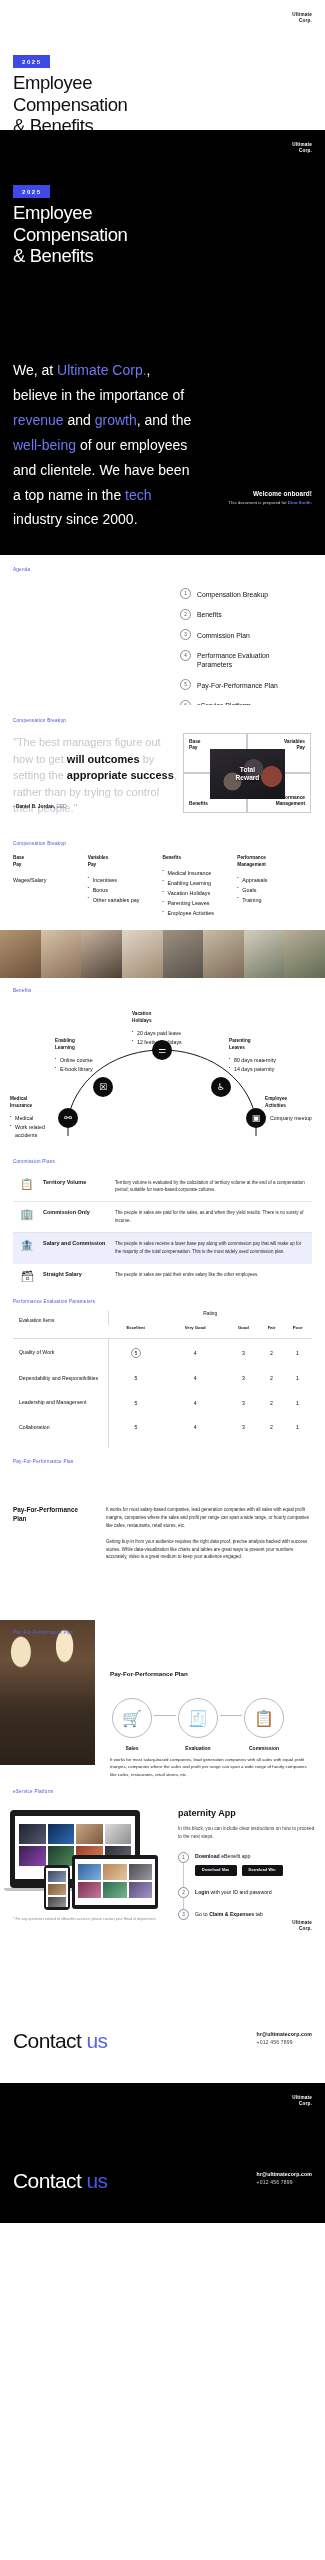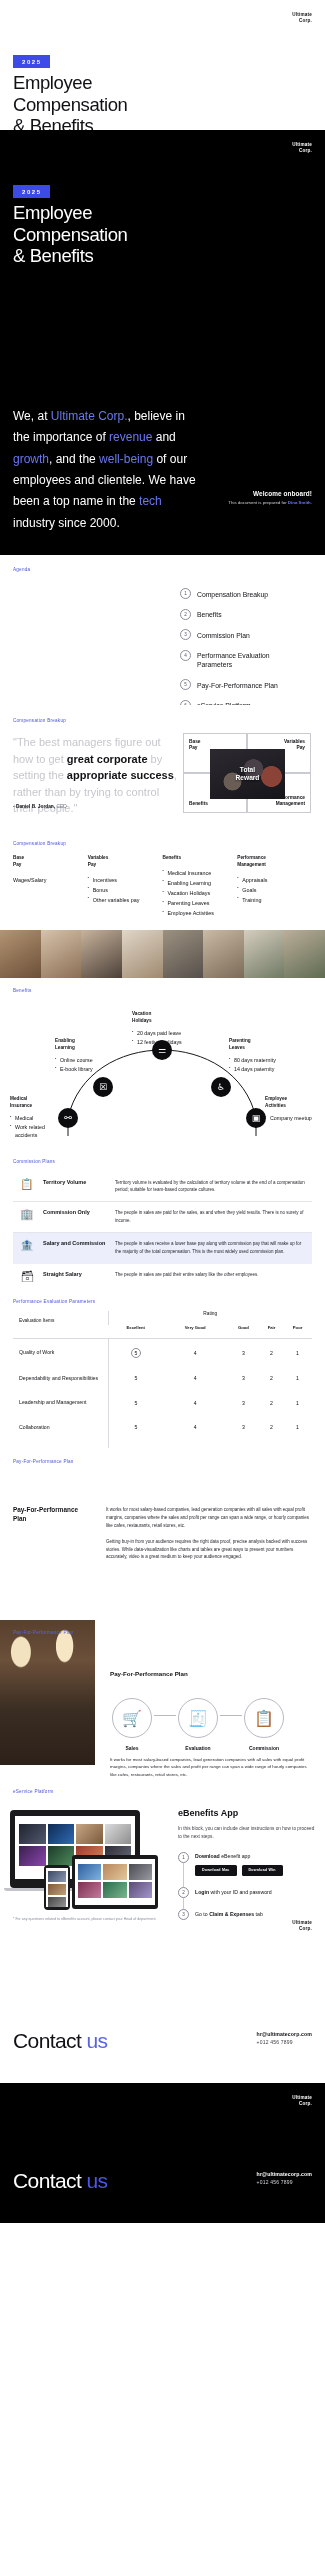--- a/index.html
+++ b/index.html
@@ -45,23 +45,22 @@
     line-height: 1.17; letter-spacing: -0.4px;
   }
 
   
   .intro { height: 425px; }
   .intro .year-chip { top: 55px; }
   .intro .cover-title { top: 72px; }
   .intro-copy {
     position: absolute; left: 13px; top: 228px;
     width: 185px;
-    font-size: 12px; line-height: 1.78; font-weight: 400;
+    font-size: 14px; line-height: 1.78; font-weight: 400;
     color: #ffffff;
-    margin-top: 48px;
   }
   .hl { color: #6b78f0; }
   .welcome {
     position: absolute; right: 13px; bottom: 48px;
     width: 120px; text-align: right;
   }
   .welcome .w1 { font-size: 6.4px; font-weight: bold; letter-spacing: .1px; }
   .welcome .w2 { font-size: 4.4px; line-height: 1.5; color: #cfd0d6; margin-top: 3px; }
   .welcome .w2 .nm { color: #6b78f0; font-weight: bold; }
 
@@ -376,21 +375,21 @@
     </div>
     <div class="agenda-row">
       <div class="num-circle">6</div>
       <div class="agenda-label">eService Platform</div>
     </div>
   </div>
 </section>
 
 <section class="slide light quote-slide">
   <div class="eyebrow">Compensation Breakup</div>
-  <p class="quote"><span>"The best managers figure out how to get </span><b>great corporate</b><span> by setting the </span><b>appropriate success</b><span>, rather than by trying to control their people."</span></p>
+  <p class="quote"><span>"The best managers figure out how to get </span><b>will outcomes</b><span> by setting the </span><b>appropriate success</b><span>, rather than by trying to control their people."</span></p>
   <div class="quote-by"><b>- Daniel B. Jordan,</b><span> CEO</span></div>
   <div class="reward-grid">
     <div class="rq a">
         <span>Base<br>Pay</span>
       </div>
     <div class="rq b">
         <span>Variables<br>Pay</span>
       </div>
     <div class="rq c">
         <span>Benefits</span>
@@ -653,21 +652,21 @@
     </div>
     <div class="phone">
       <div class="screen">
         <i style="background:linear-gradient(135deg,#3b4a63,#8c9ab5)"></i>
         <i style="background:linear-gradient(135deg,#7a5a3a,#c4a079)"></i>
         <i style="background:linear-gradient(135deg,#444,#999)"></i>
       </div>
     </div>
   </div>
   <div class="app-col">
-    <div class="app-title">eBenefits App</div>
+    <div class="app-title">paternity App</div>
     <div class="app-sub">In this block, you can include clear instructions on how to proceed to the next steps.</div>
     <div class="steps">
       <div class="step">
         <div class="step-connector"></div>
         <div class="step-num">1</div>
         <div class="step-body">
           <b>Download</b><span> eBenefit app</span>
           <div class="stores">
             <div class="store-btn">Download Mac</div>
             <div class="store-btn">Download Win</div>

